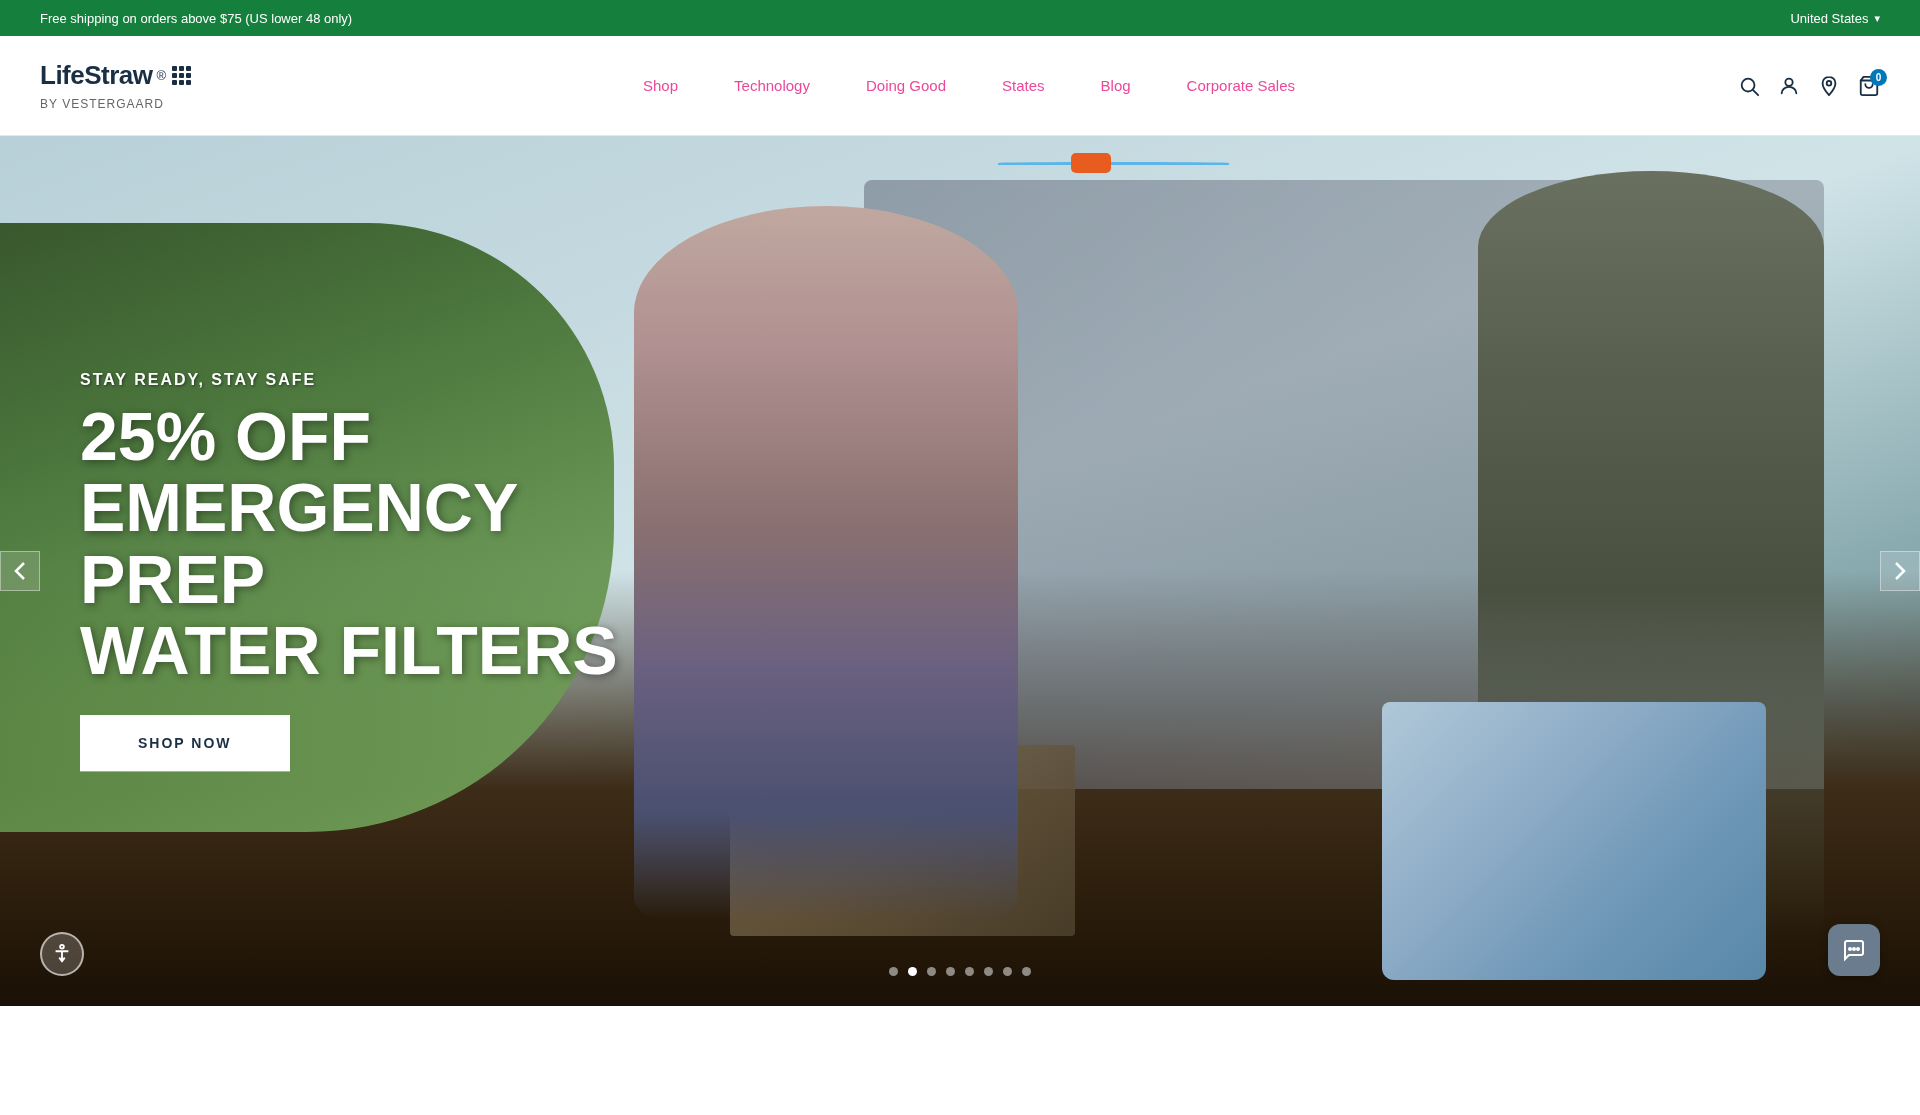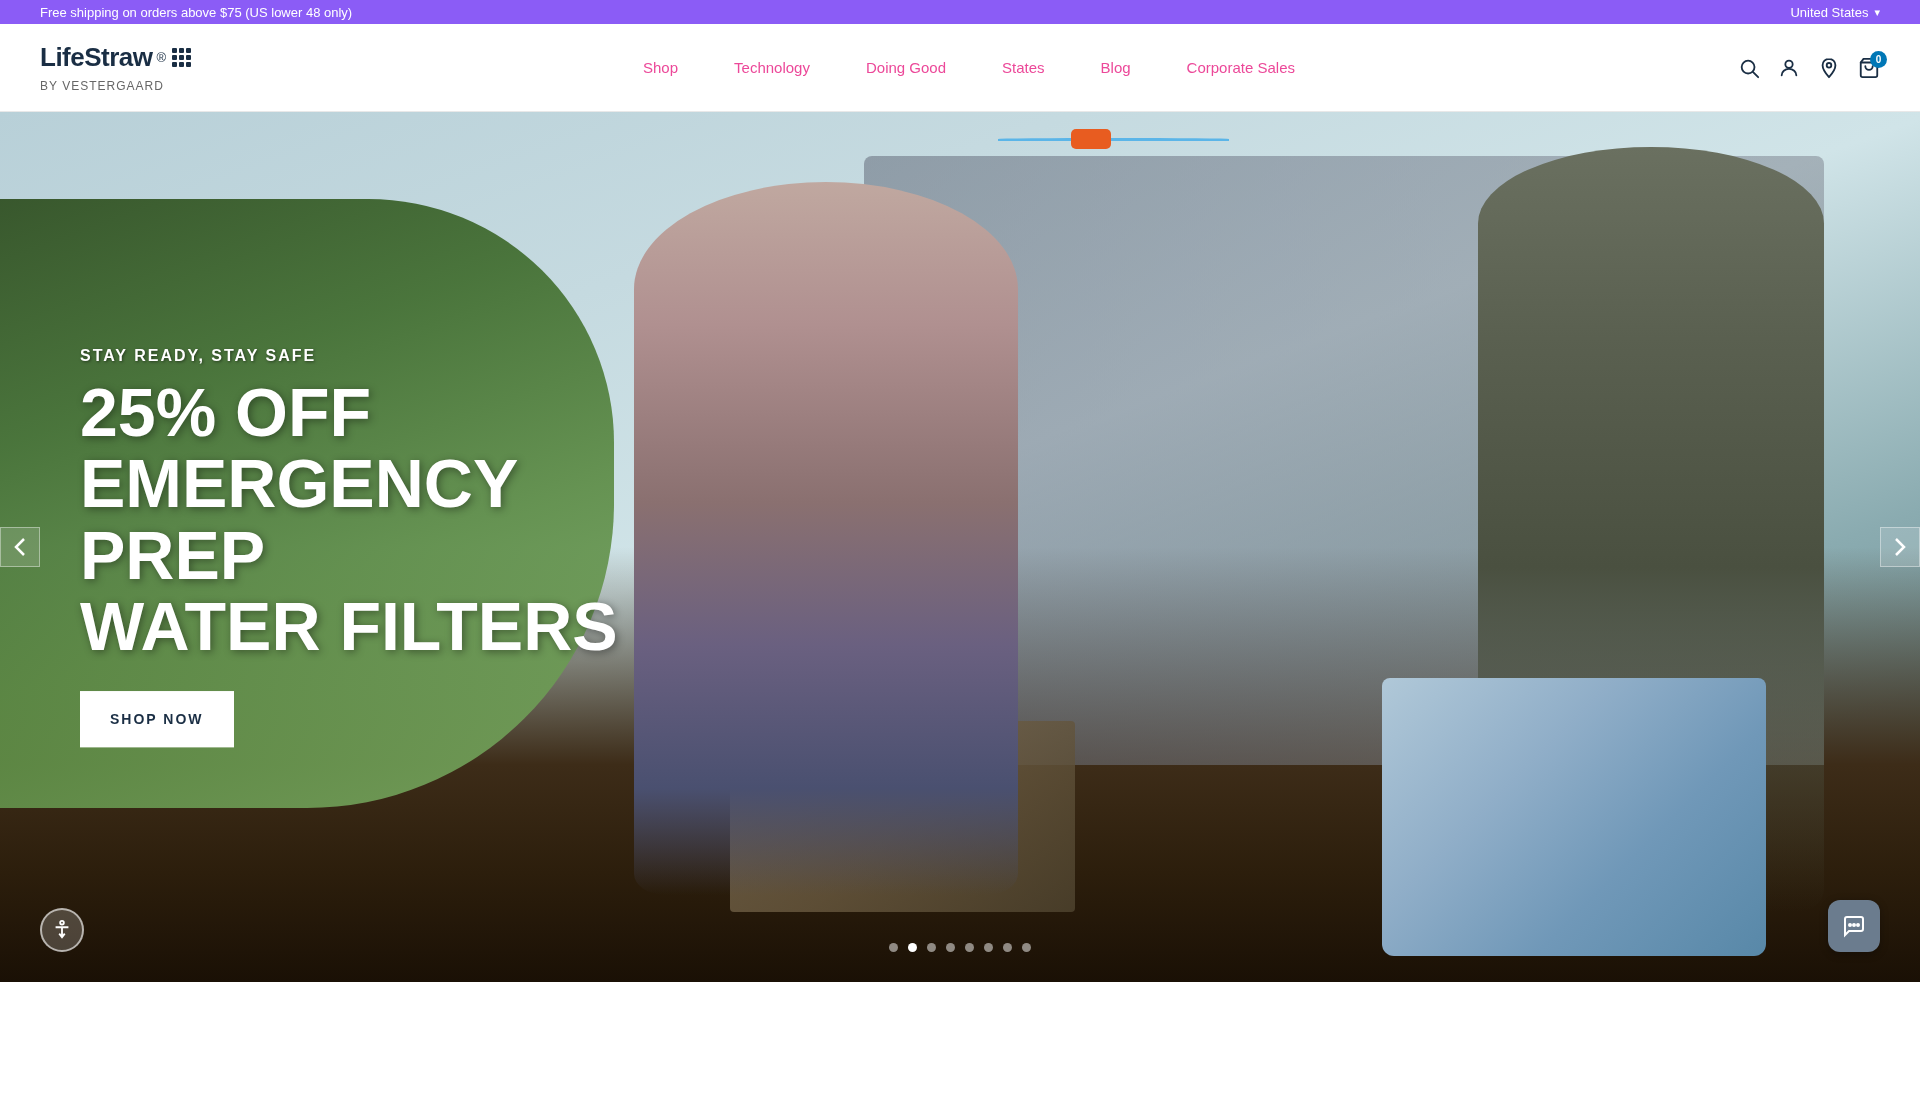--- a/index.html
+++ b/index.html
@@ -1,46 +1,46 @@
 <!DOCTYPE html>
 <html><head>
   <meta charset="utf-8">
   <style>
     * { margin: 0; padding: 0; box-sizing: border-box; }
     body { font-family: -apple-system, BlinkMacSystemFont, 'Segoe UI', Arial, sans-serif; overflow-x: hidden; }
 
     
     .top-banner {
-      background-color: #8b5cf6;
+      background-color: #15803d;
       color: #fff;
       font-size: 13px;
       display: flex;
       align-items: center;
       justify-content: space-between;
       padding: 0 40px;
-      height: 24px;
+      height: 36px;
     }
     .top-banner-right {
       display: flex;
       align-items: center;
       gap: 6px;
       cursor: pointer;
     }
     .top-banner-right .chevron {
       font-size: 11px;
     }
 
     
     .header {
       background: #fff;
       display: flex;
       align-items: center;
       justify-content: space-between;
       padding: 16px 40px;
-      height: 88px;
+      height: 100px;
       border-bottom: 1px solid #e8e8e8;
       position: relative;
       z-index: 10;
     }
 
     .logo-area {
       display: flex;
       flex-direction: column;
       cursor: pointer;
       min-width: 160px;
@@ -220,21 +220,21 @@
       margin-bottom: 28px;
     }
     .hero-cta {
       display: inline-block;
       background: #fff;
       color: #1a2e44;
       font-size: 14px;
       font-weight: 700;
       letter-spacing: 2px;
       text-transform: uppercase;
-      padding: 18px 28px;
+      padding: 18px 56px;
       border: 2px solid #fff;
       cursor: pointer;
       text-decoration: none;
     }
 
     
     .carousel-prev, .carousel-next {
       position: absolute;
       top: 50%;
       transform: translateY(-50%);

